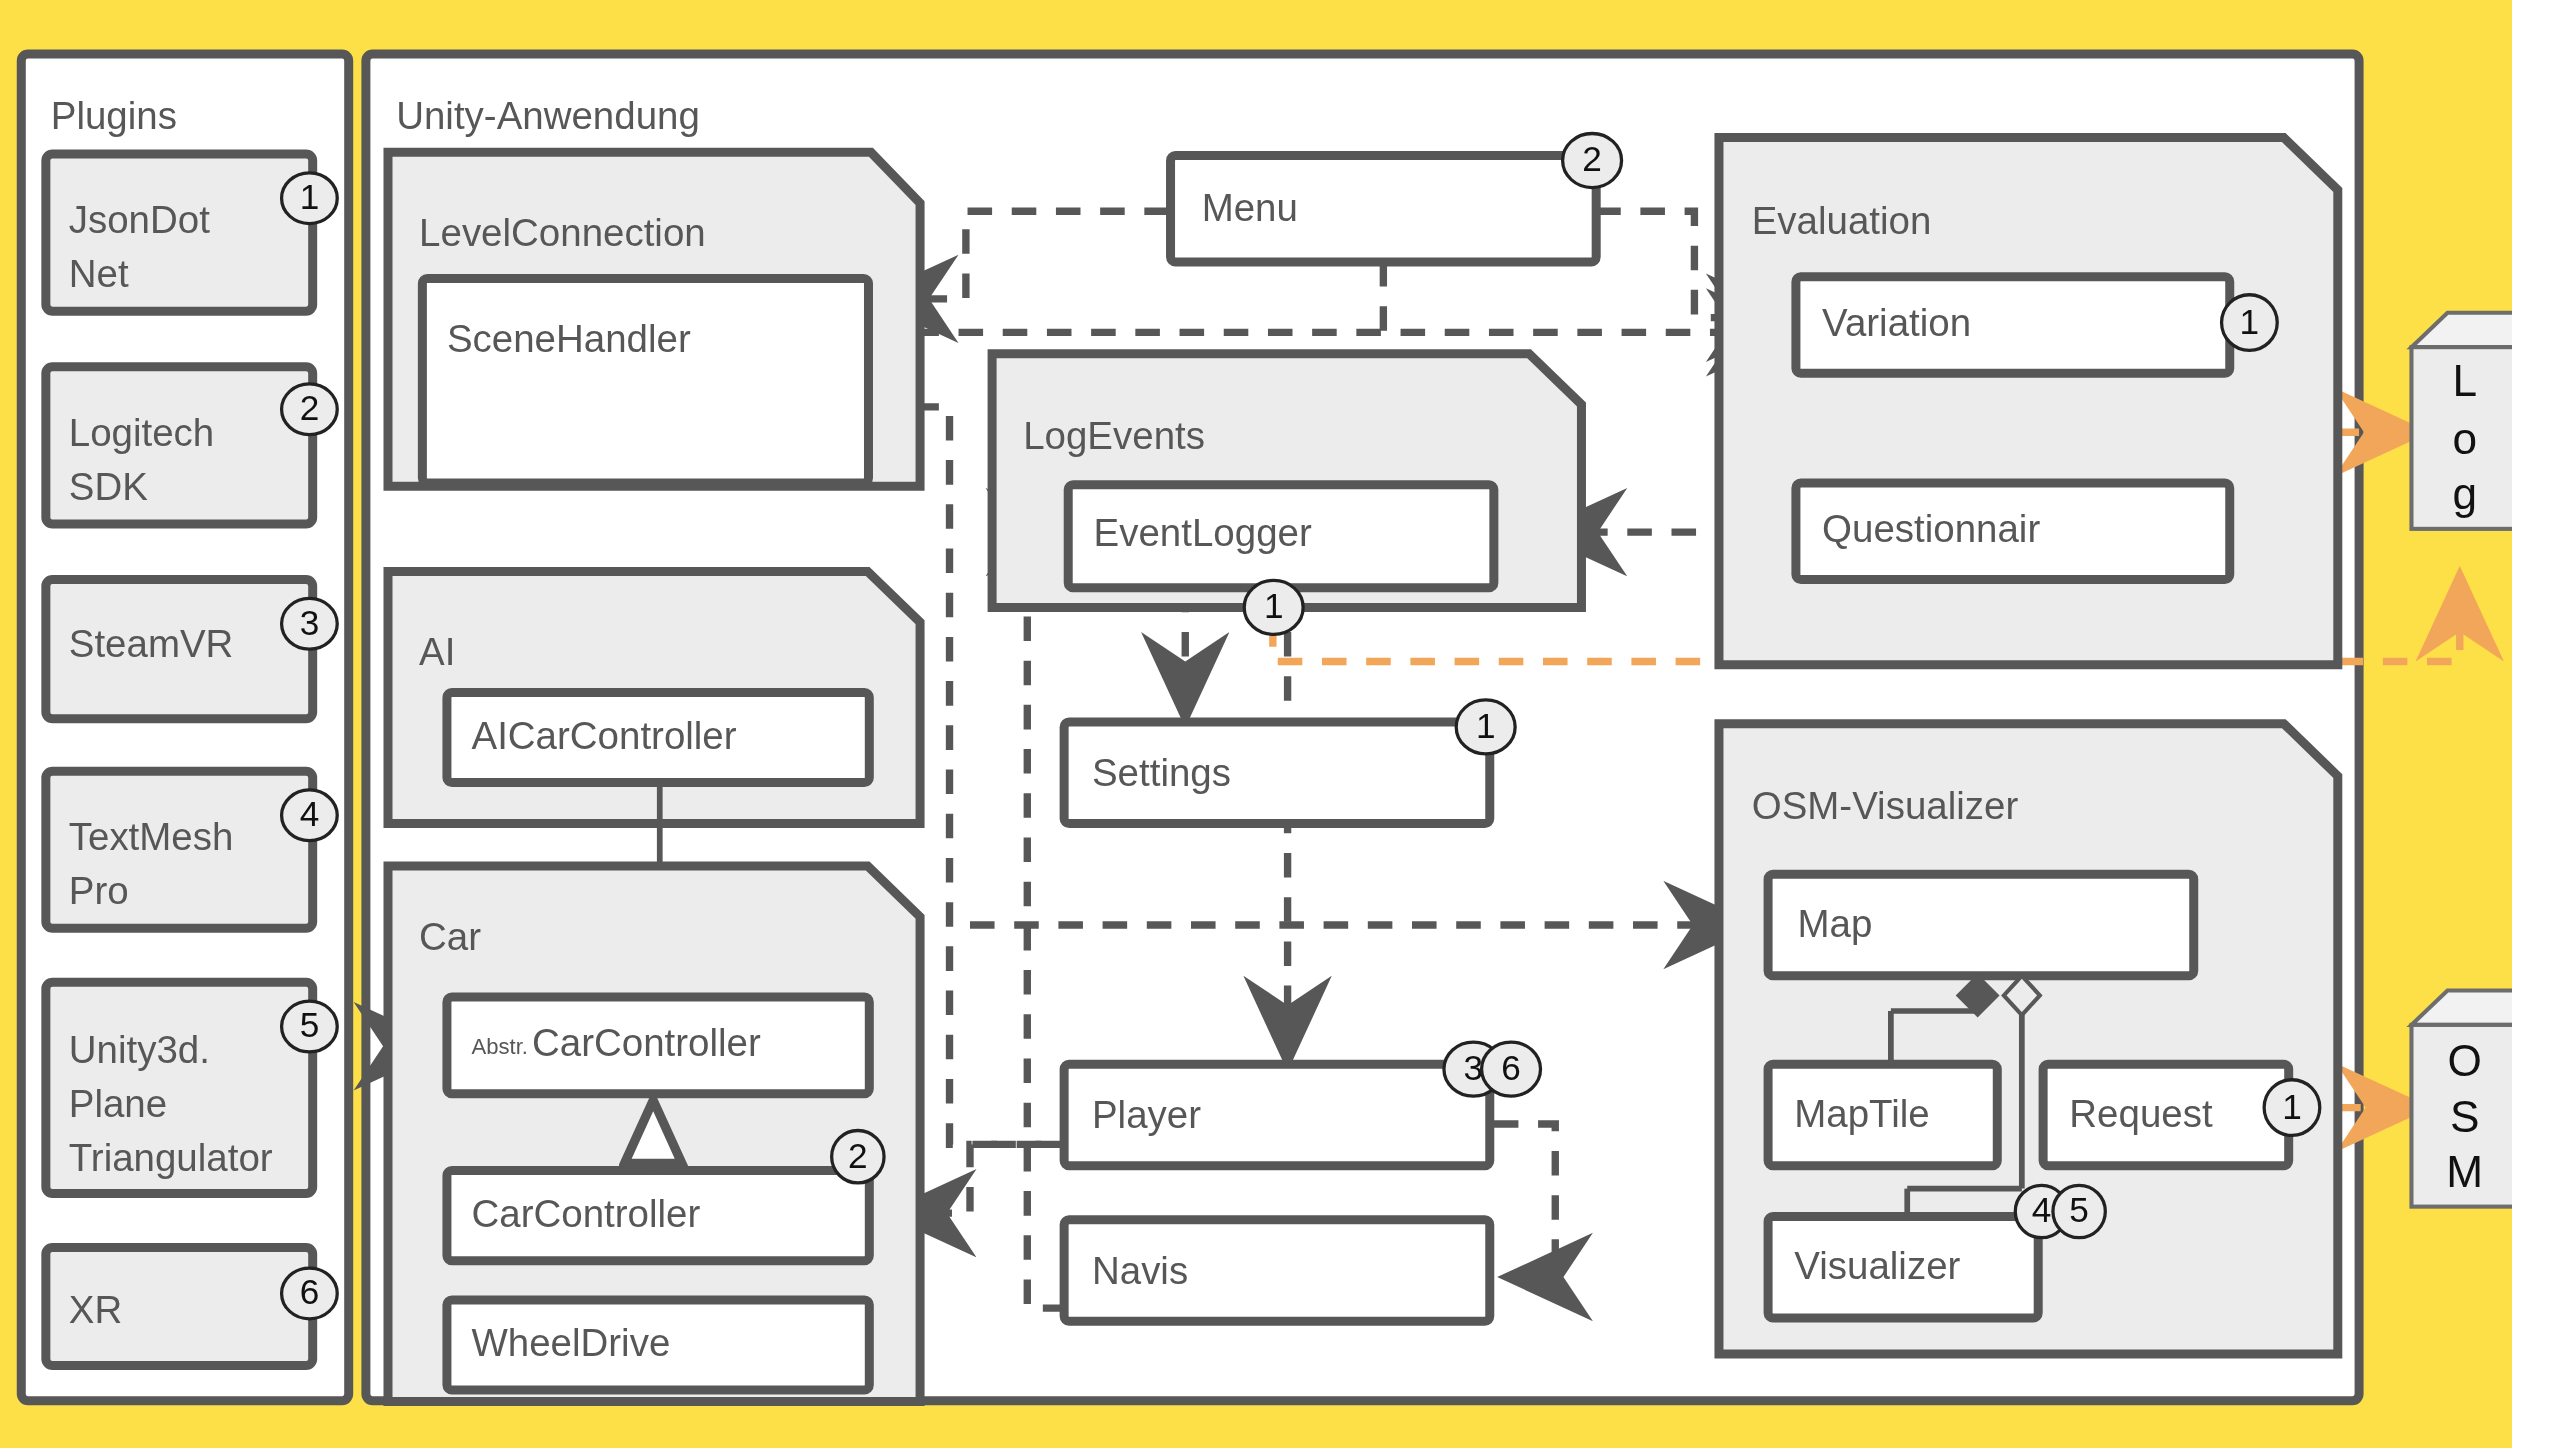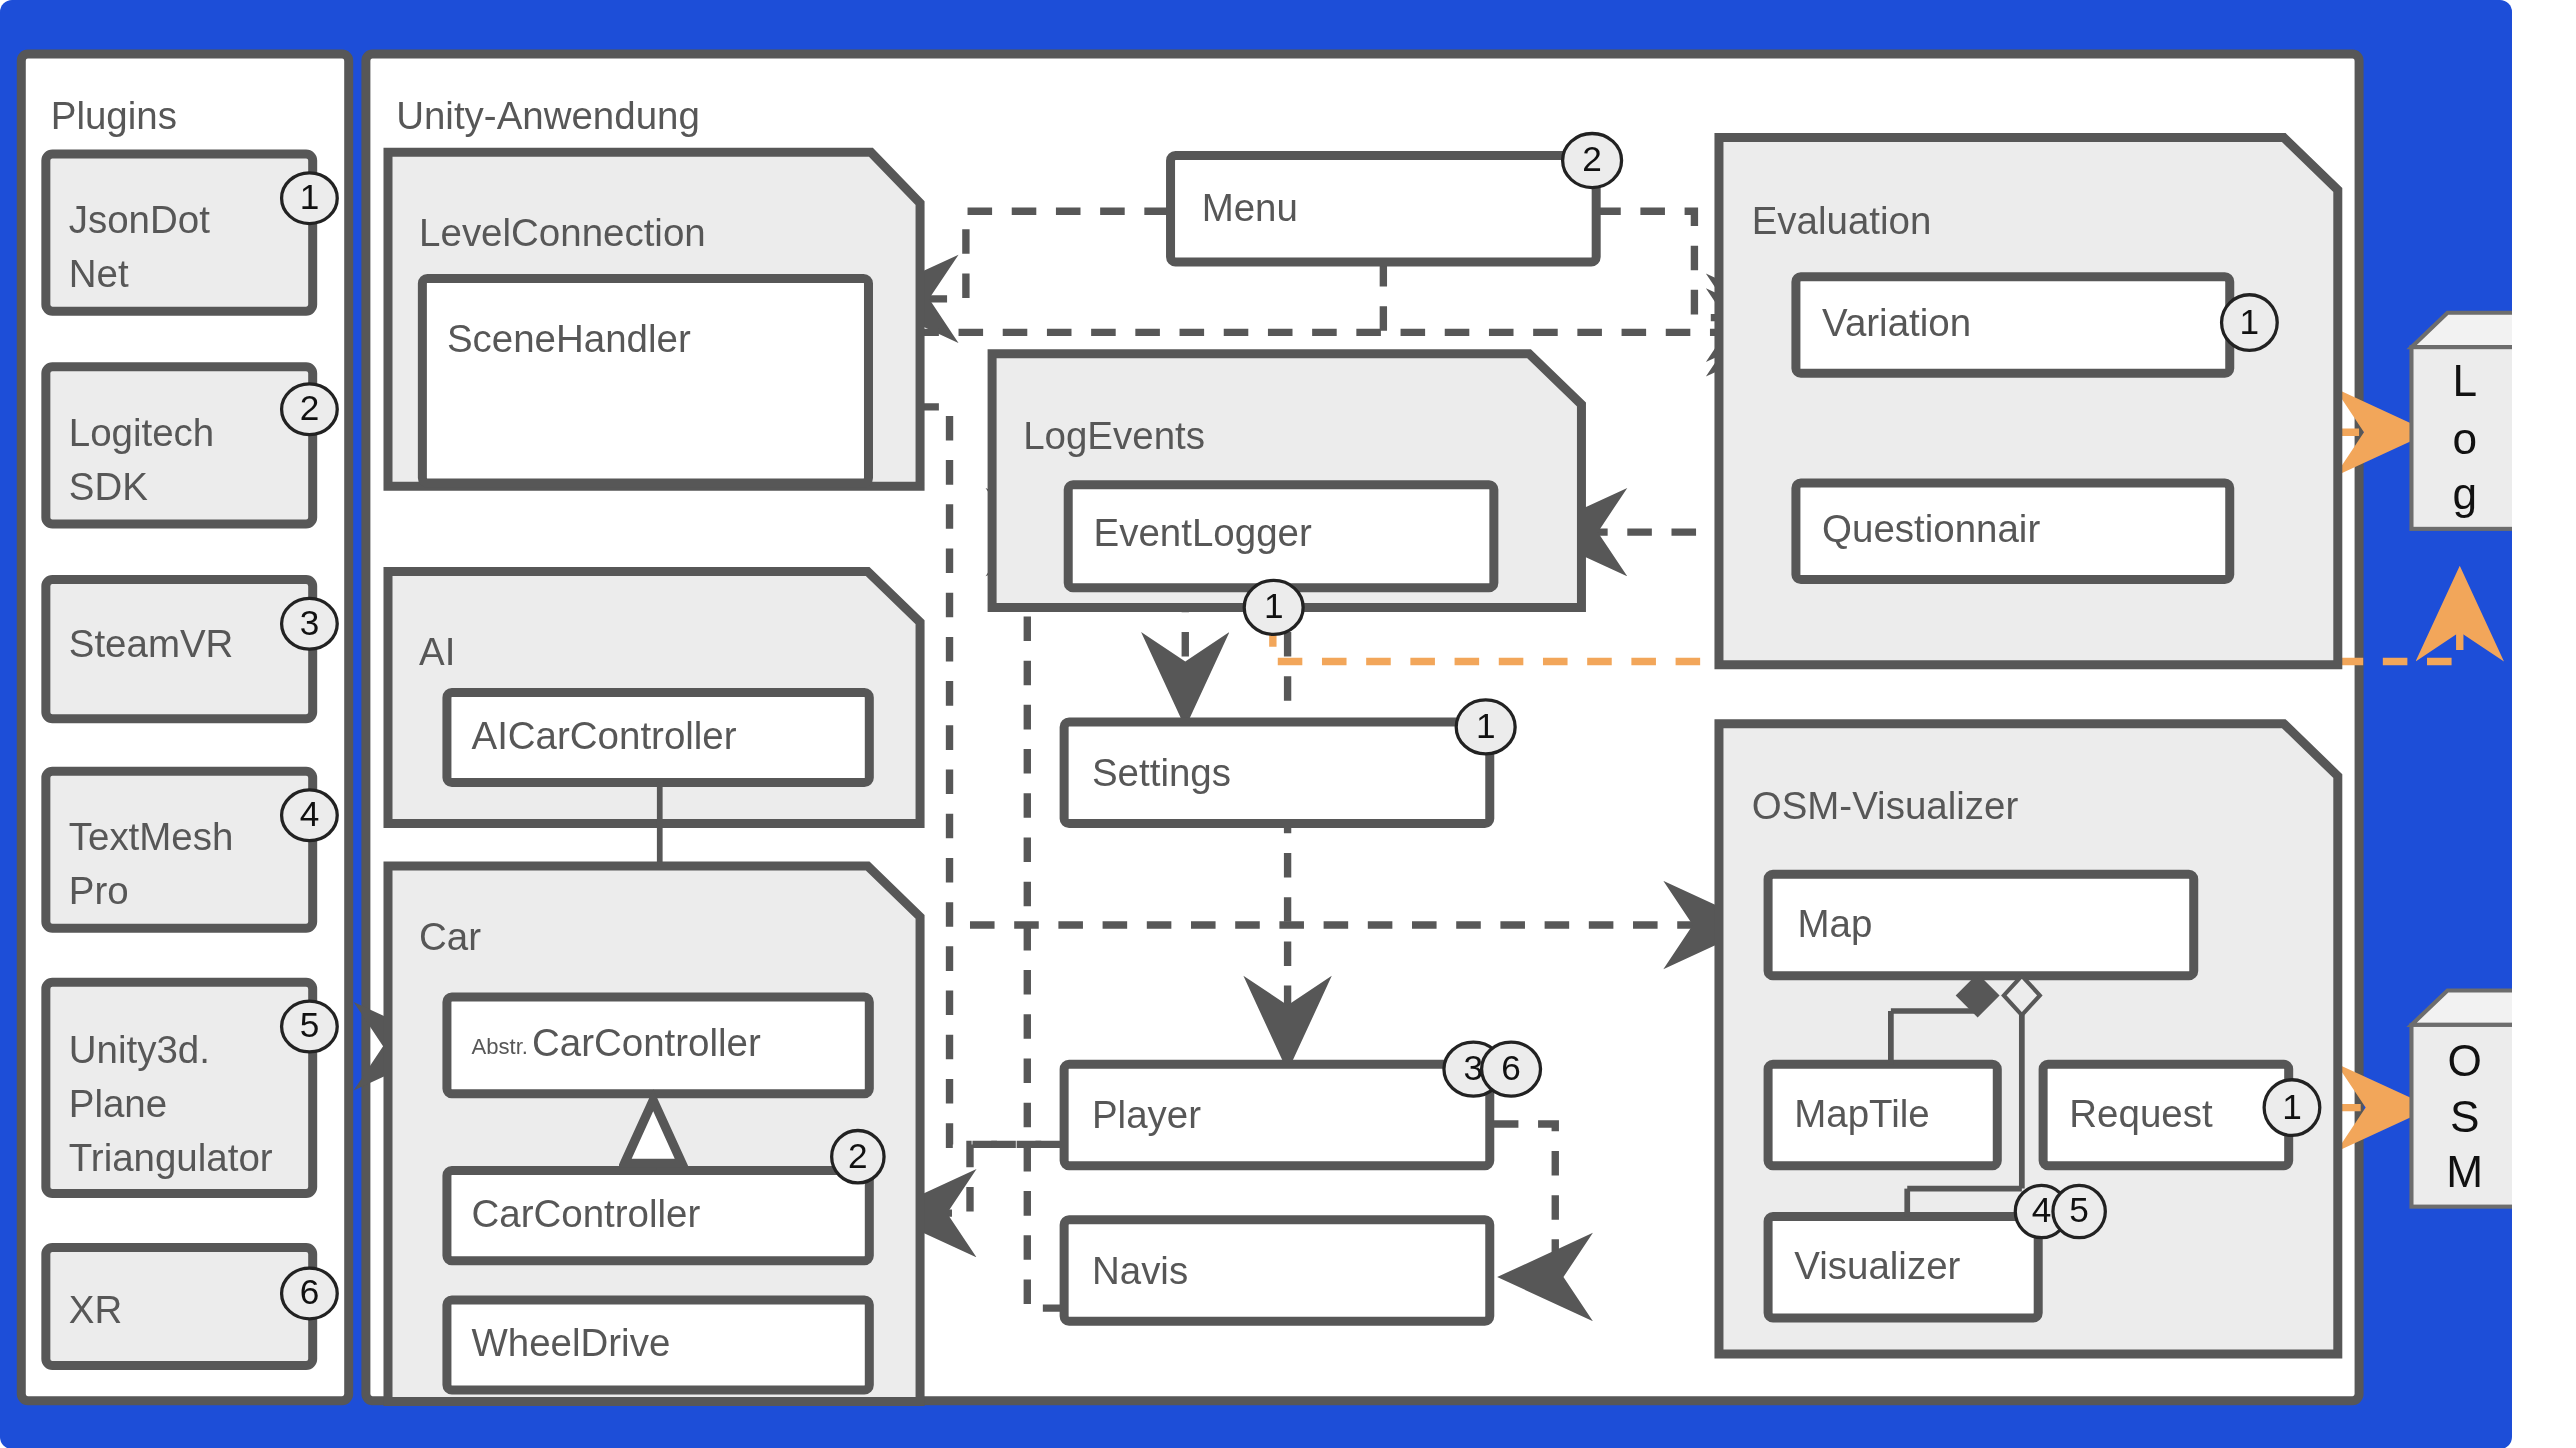--- a/index.html
+++ b/index.html
@@ -6,23 +6,22 @@
   html, body {
     margin: 0;
     padding: 0;
     background: #ffffff;
     font-family: "Liberation Sans", sans-serif;
   }
   #stage {
     position: relative;
     width: 2512px;
     height: 1449px;
-    background: #1d4ed8;
+    background: #fde047;
     overflow: hidden;
-    border-radius: 12px;
   }
   svg#diagram {
     position: absolute;
     left: 0;
     top: 0;
     width: 2576px;
     height: 1449px;
     display: block;
   }
   .frame-outer {

